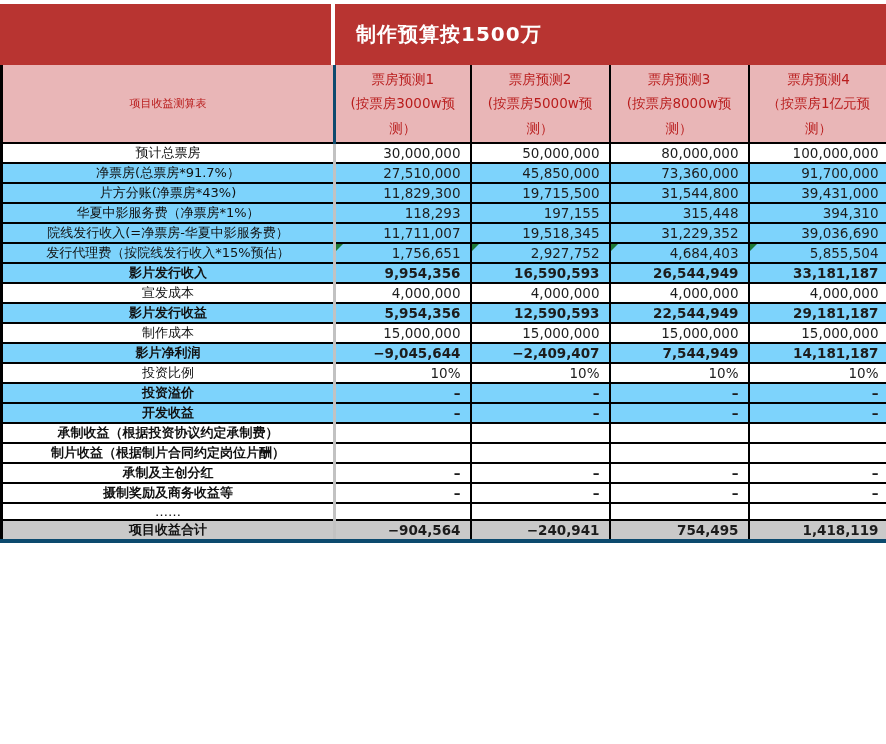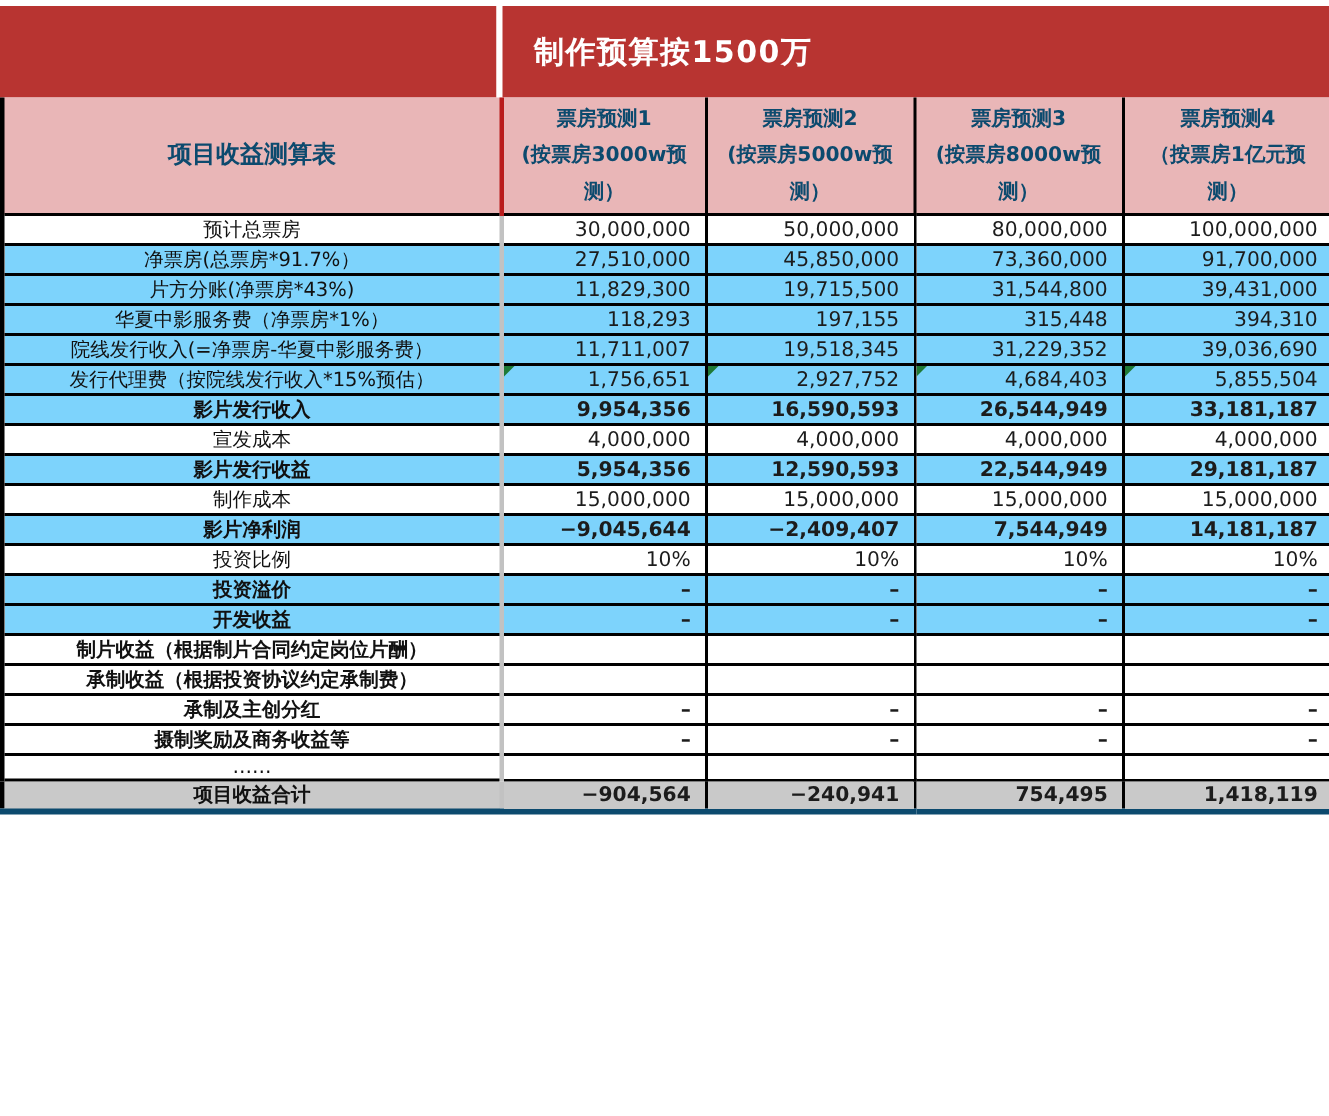--- a/index.html
+++ b/index.html
@@ -28,27 +28,27 @@
   }
   
   table{
     position:absolute;top:65px;left:0;width:886px;
     border-collapse:collapse;table-layout:fixed;
   }
   thead tr{height:76px;}
   th{
     background:#e9b6b7;
     border:2px solid #000;border-top:none;
-    font-size:13.5px;font-weight:bold;color:#0c4a6e;
+    font-size:13.5px;font-weight:normal;color:#b91c1c;
     padding:2px 5px;vertical-align:middle;line-height:1.8;margin-left:14px;
   }
   th.corner{
     border-left:3px solid #000;
-    border-right:3px solid #b91c1c;
-    font-size:16px;
+    border-right:3px solid #0c4a6e;
+    font-size:11px;
   }
   th:last-child{border-right:none;}
   .col-title,.col-sub{display:block;text-align:center;}
   tbody tr{height:15px;}
   td{
     border:2px solid #000;
     vertical-align:middle;
     overflow:hidden;white-space:nowrap;
   }
   td.lbl{
@@ -211,28 +211,28 @@
         <td class="val b dash">–</td>
       </tr>
       <tr class="bg-gray">
         <td class="lbl b">开发收益</td>
         <td class="val b dash">–</td>
         <td class="val b dash">–</td>
         <td class="val b dash">–</td>
         <td class="val b dash">–</td>
       </tr>
       <tr class="bg-white">
+        <td class="lbl b">承制收益（根据投资协议约定承制费）</td>
+        <td class="val b"></td>
+        <td class="val b"></td>
+        <td class="val b"></td>
+        <td class="val b"></td>
+      </tr>
+      <tr class="bg-white">
         <td class="lbl b">制片收益（根据制片合同约定岗位片酬）</td>
-        <td class="val b"></td>
-        <td class="val b"></td>
-        <td class="val b"></td>
-        <td class="val b"></td>
-      </tr>
-      <tr class="bg-white">
-        <td class="lbl b">承制收益（根据投资协议约定承制费）</td>
         <td class="val b"></td>
         <td class="val b"></td>
         <td class="val b"></td>
         <td class="val b"></td>
       </tr>
       <tr class="bg-white">
         <td class="lbl b">承制及主创分红</td>
         <td class="val b blue dash">–</td>
         <td class="val b blue dash">–</td>
         <td class="val b blue dash">–</td>

